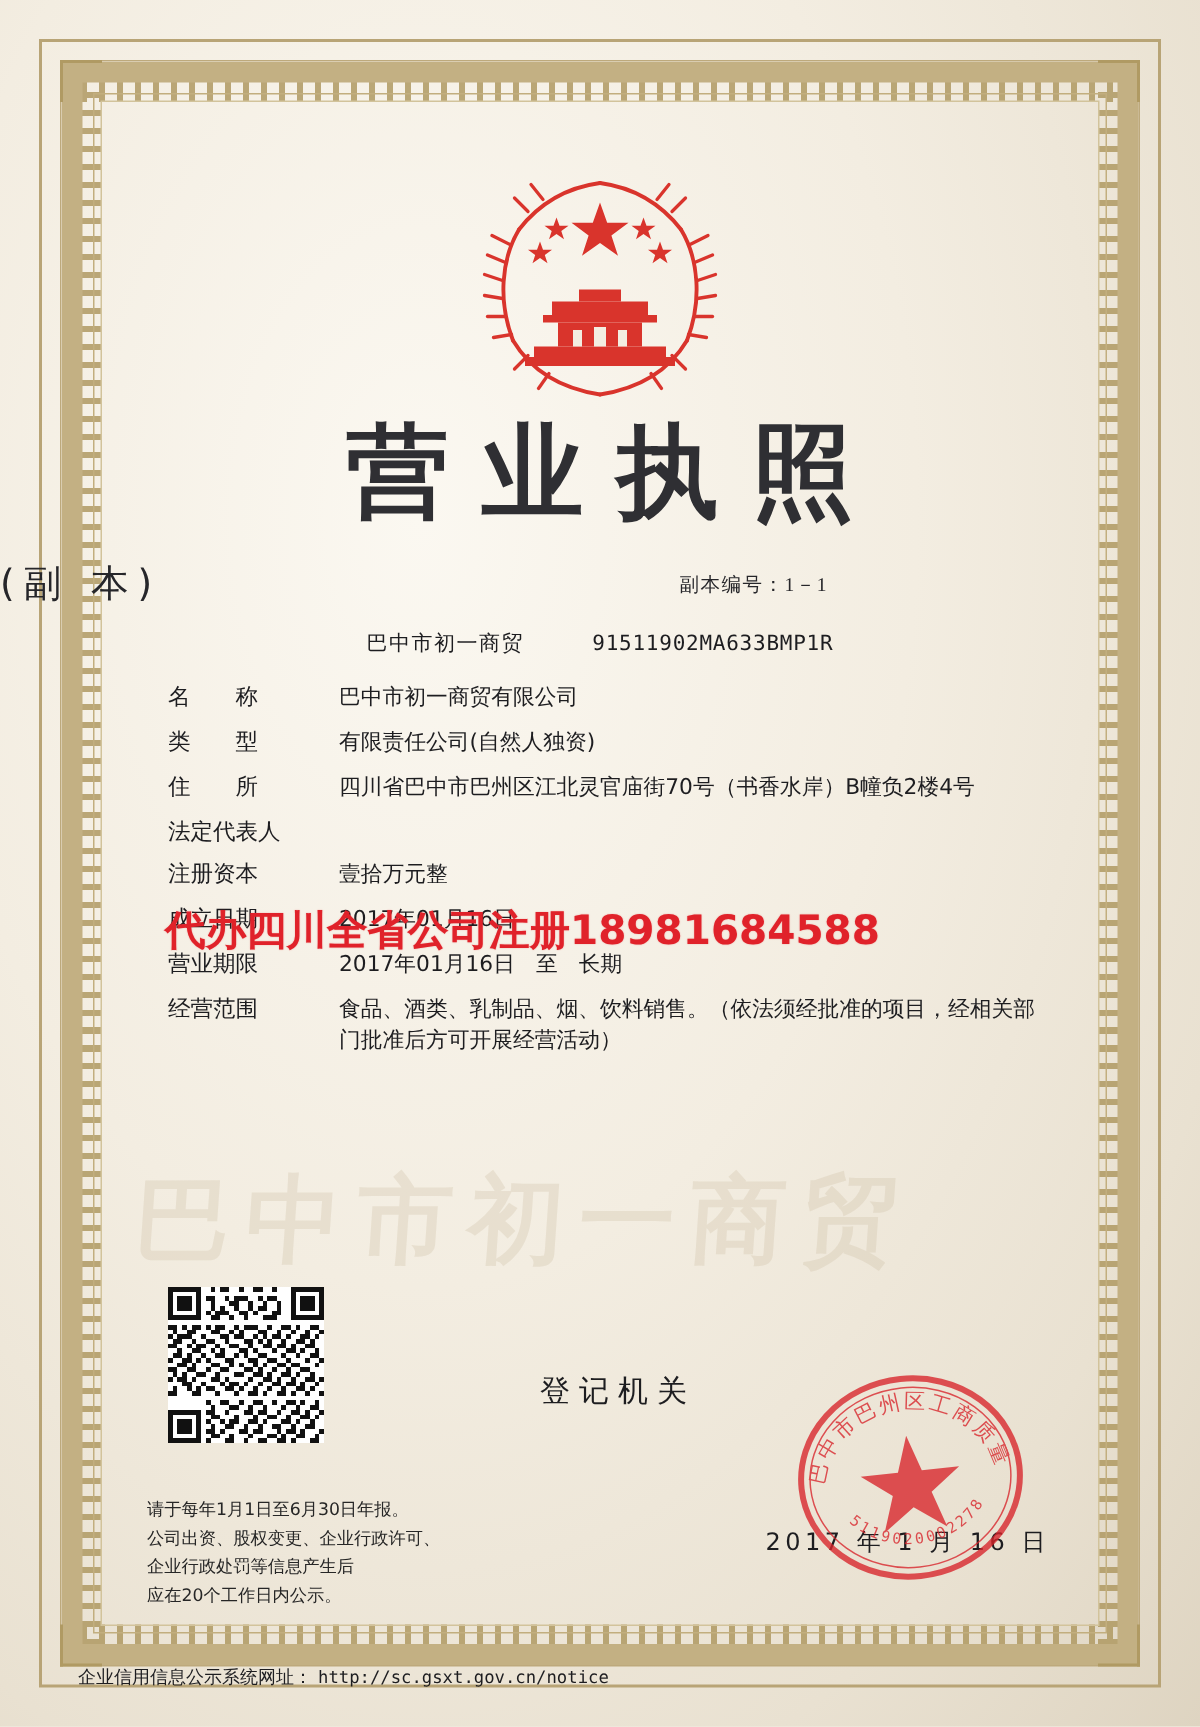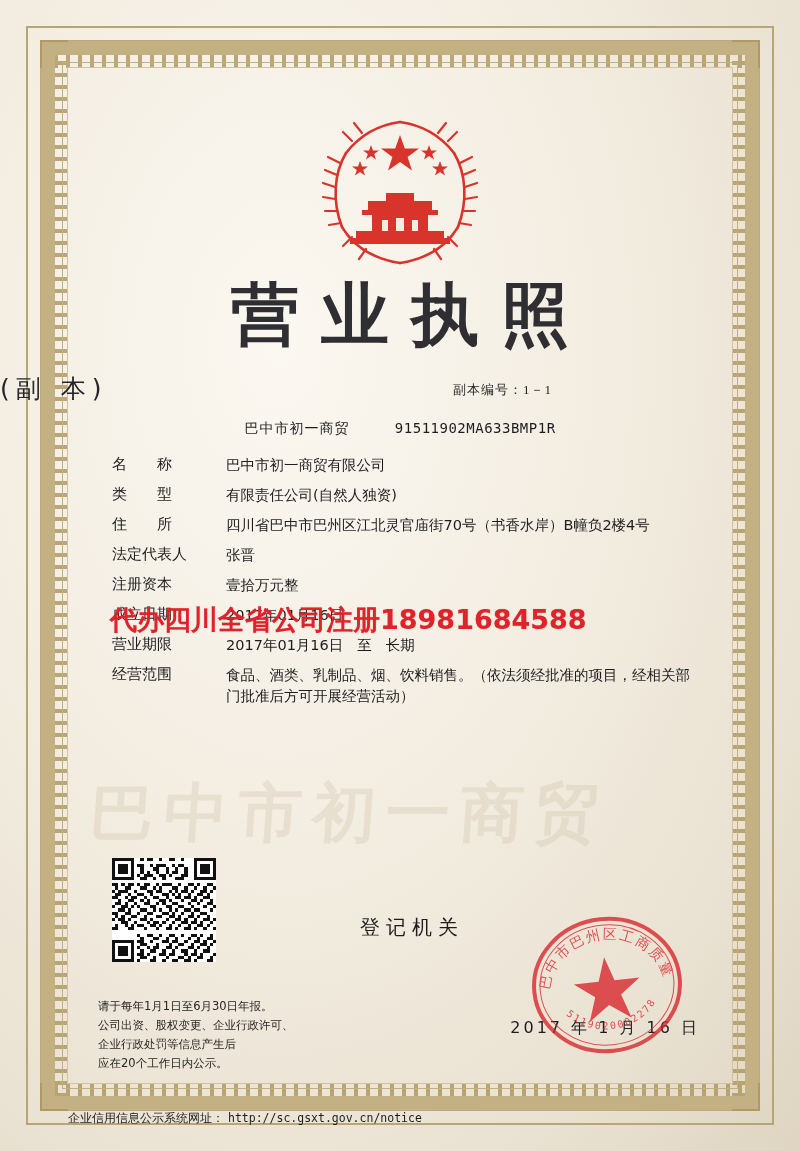--- a/index.html
+++ b/index.html
@@ -151,21 +151,21 @@
 
   
   .notes{
     position:absolute;left:98px;top:997px;width:330px;
     font-size:11.5px;line-height:1.65;color:#262626;
     font-family:"DejaVu Sans","Liberation Sans",sans-serif;
   }
   .footer{
     position:absolute;left:0;right:0;bottom:24px;
     display:flex;justify-content:space-between;
-    padding:0 68px;
+    padding:0 52px;
     font-size:12px;color:#1d1d20;
     font-family:"DejaVu Sans","Liberation Sans",sans-serif;
   }
   .footer .url{font-family:"DejaVu Sans Mono","Liberation Mono",monospace;font-size:11.5px;}
   .footer-left{display:flex;align-items:baseline;gap:4px;}
 </style>
 </head>
 <body>
 
 <div class="page">
@@ -263,21 +263,20 @@
       <div class="fval">有限责任公司(自然人独资)</div>
     </div>
 
     <div class="field">
       <div class="fname">住　　所</div>
       <div class="fval">四川省巴中市巴州区江北灵官庙街70号（书香水岸）B幢负2楼4号</div>
     </div>
 
     <div class="field">
       <div class="fname">法定代表人</div>
-      <div class="fval">张晋</div>
     </div>
 
     <div class="field">
       <div class="fname">注册资本</div>
       <div class="fval">壹拾万元整</div>
     </div>
 
     <div class="field">
       <div class="fname">成立日期</div>
       <div class="fval">2017年01月16日</div>

